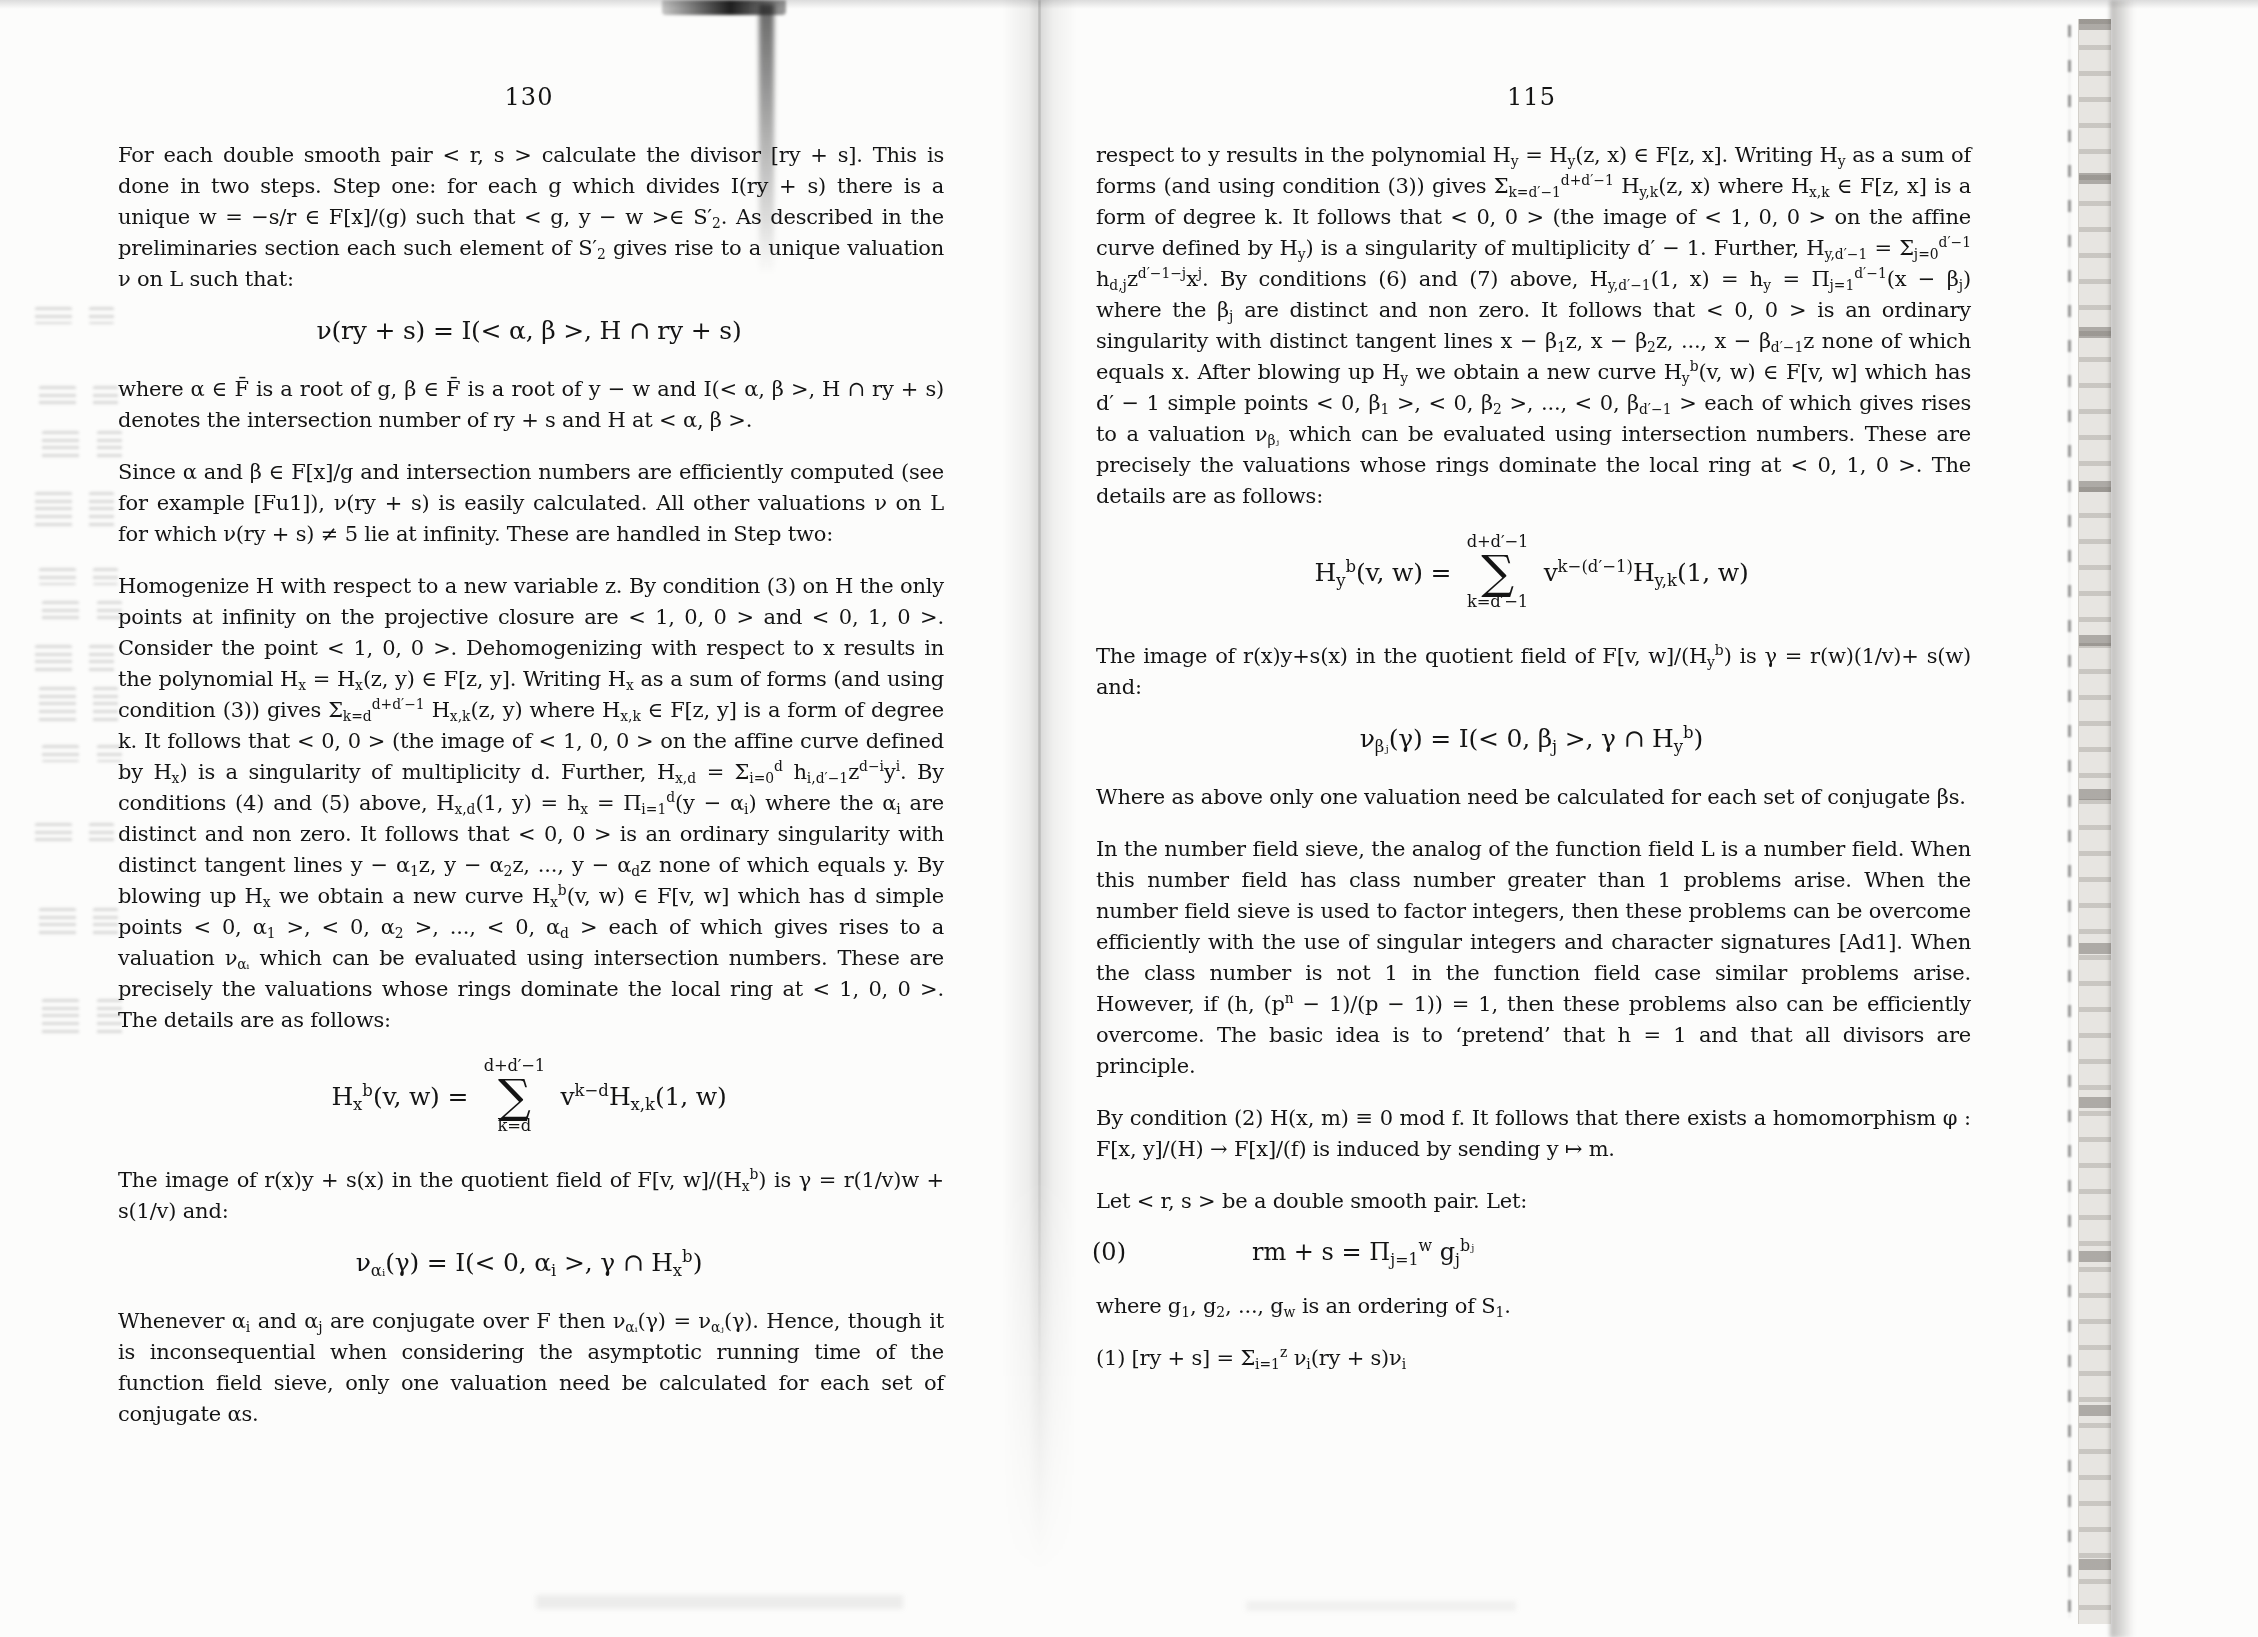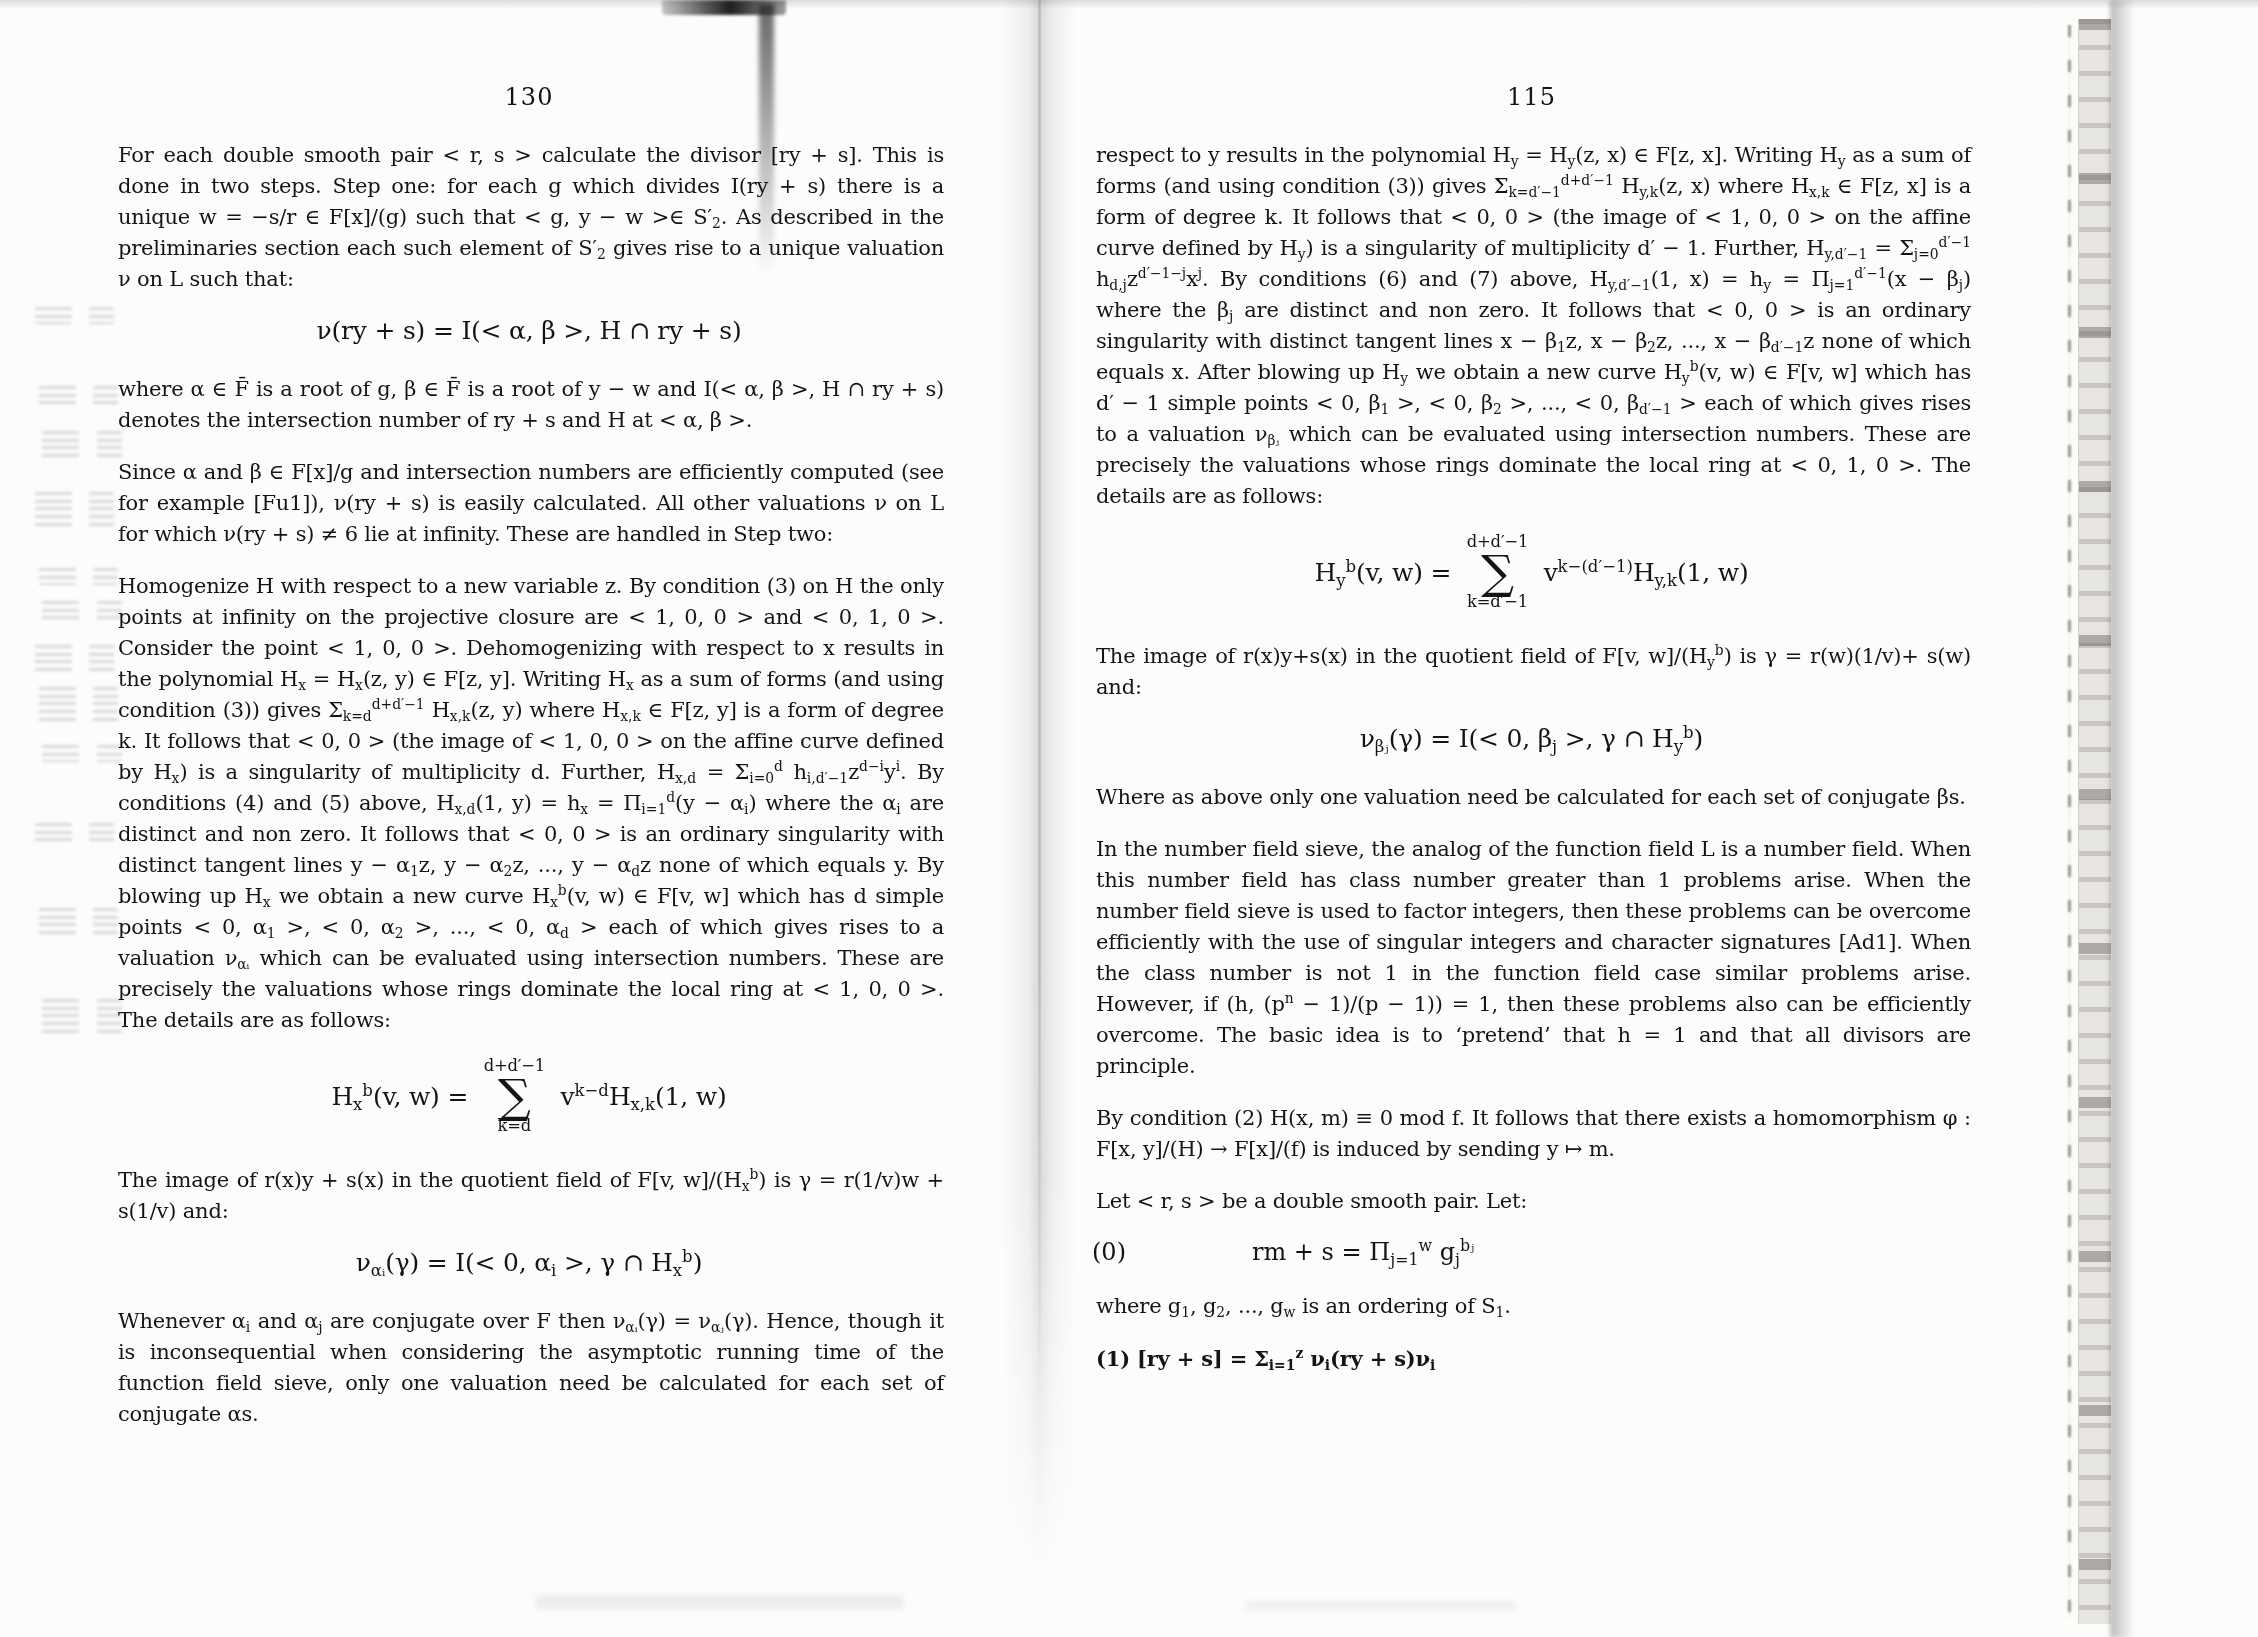--- a/index.html
+++ b/index.html
@@ -49,21 +49,21 @@
   sub{vertical-align:-0.3em;}
   sup{vertical-align:0.55em;}
   .disp{display:flex;justify-content:center;align-items:center;gap:9.7px;
     font-size:25px;margin:9.7px 0 29px 0;letter-spacing:-0.2px;}
   .bigsum{display:inline-flex;flex-direction:column;align-items:center;margin:0 5.8px;}
   .bigsum .lim{font-size:16.4px;line-height:18.3px;white-space:nowrap;}
   .bigsum .op{font-size:46px;line-height:42px;}
   .eqrow{display:flex;align-items:center;font-size:24px;margin:3.9px 0 25px 0;}
   .eqrow .eq-label{flex:0 0 auto;}
   .eqrow .eq-body{margin-left:126px;}
-  p.eqline{margin-bottom:0;font-weight:bold;}
+  p.eqline{margin-bottom:0;}
 </style>
 </head>
 <body>
 
 <div class="top-strip"></div>
 <div class="spine-top"></div>
 <div class="spine-tail"></div>
 <div class="gutter"></div>
 <div class="gutter-line"></div>
 <div class="edge-dash-line"></div>
@@ -98,21 +98,21 @@
 <div class="bottom-ghost" style="left:536px;top:1595px;width:367px;height:13.5px;background:rgba(120,120,120,0.12);"></div>
 <div class="bottom-ghost" style="left:1246px;top:1601px;width:270px;height:9.7px;background:rgba(120,120,120,0.09);"></div>
 
 <div class="page-col" id="left-col">
   <div class="page-number">130</div>
   <p class="body">For each double smooth pair &lt; r, s &gt; calculate the divisor [ry + s]. This is done in two steps. Step one: for each g which divides I(ry + s) there is a unique w = −s/r ∈ F[x]/(g) such that &lt; g, y − w &gt;∈ S′<sub>2</sub>. As described in the preliminaries section each such element of S′<sub>2</sub> gives rise to a unique valuation ν on L such that:</p>
   <div class="disp">
     <span>ν(ry + s) = I(&lt; α, β &gt;, H ∩ ry + s)</span>
   </div>
   <p class="body">where α ∈ F̄ is a root of g, β ∈ F̄ is a root of y − w and I(&lt; α, β &gt;, H ∩ ry + s) denotes the intersection number of ry + s and H at &lt; α, β &gt;.</p>
-  <p class="body">Since α and β ∈ F[x]/g and intersection numbers are efficiently computed (see for example [Fu1]), ν(ry + s) is easily calculated. All other valuations ν on L for which ν(ry + s) ≠ 6 lie at infinity. These are handled in Step two:</p>
+  <p class="body">Since α and β ∈ F[x]/g and intersection numbers are efficiently computed (see for example [Fu1]), ν(ry + s) is easily calculated. All other valuations ν on L for which ν(ry + s) ≠ 5 lie at infinity. These are handled in Step two:</p>
   <p class="body">Homogenize H with respect to a new variable z. By condition (3) on H the only points at infinity on the projective closure are &lt; 1, 0, 0 &gt; and &lt; 0, 1, 0 &gt;. Consider the point &lt; 1, 0, 0 &gt;. Dehomogenizing with respect to x results in the polynomial H<sub>x</sub> = H<sub>x</sub>(z, y) ∈ F[z, y]. Writing H<sub>x</sub> as a sum of forms (and using condition (3)) gives Σ<sub>k=d</sub><sup>d+d′−1</sup> H<sub>x,k</sub>(z, y) where H<sub>x,k</sub> ∈ F[z, y] is a form of degree k. It follows that &lt; 0, 0 &gt; (the image of &lt; 1, 0, 0 &gt; on the affine curve defined by H<sub>x</sub>) is a singularity of multiplicity d. Further, H<sub>x,d</sub> = Σ<sub>i=0</sub><sup>d</sup> h<sub>i,d′−1</sub>z<sup>d−i</sup>y<sup>i</sup>. By conditions (4) and (5) above, H<sub>x,d</sub>(1, y) = h<sub>x</sub> = Π<sub>i=1</sub><sup>d</sup>(y − α<sub>i</sub>) where the α<sub>i</sub> are distinct and non zero. It follows that &lt; 0, 0 &gt; is an ordinary singularity with distinct tangent lines y − α<sub>1</sub>z, y − α<sub>2</sub>z, ..., y − α<sub>d</sub>z none of which equals y. By blowing up H<sub>x</sub> we obtain a new curve H<sub>x</sub><sup>b</sup>(v, w) ∈ F[v, w] which has d simple points &lt; 0, α<sub>1</sub> &gt;, &lt; 0, α<sub>2</sub> &gt;, ..., &lt; 0, α<sub>d</sub> &gt; each of which gives rises to a valuation ν<sub>αᵢ</sub> which can be evaluated using intersection numbers. These are precisely the valuations whose rings dominate the local ring at &lt; 1, 0, 0 &gt;. The details are as follows:</p>
   <div class="disp">
     <span>H<sub>x</sub><sup>b</sup>(v, w) =</span>
     <span class="bigsum">
       <span class="lim">d+d′−1</span>
       <span class="op">∑</span>
       <span class="lim">k=d</span>
     </span>
     <span>v<sup>k−d</sup>H<sub>x,k</sub>(1, w)</span>
   </div>

